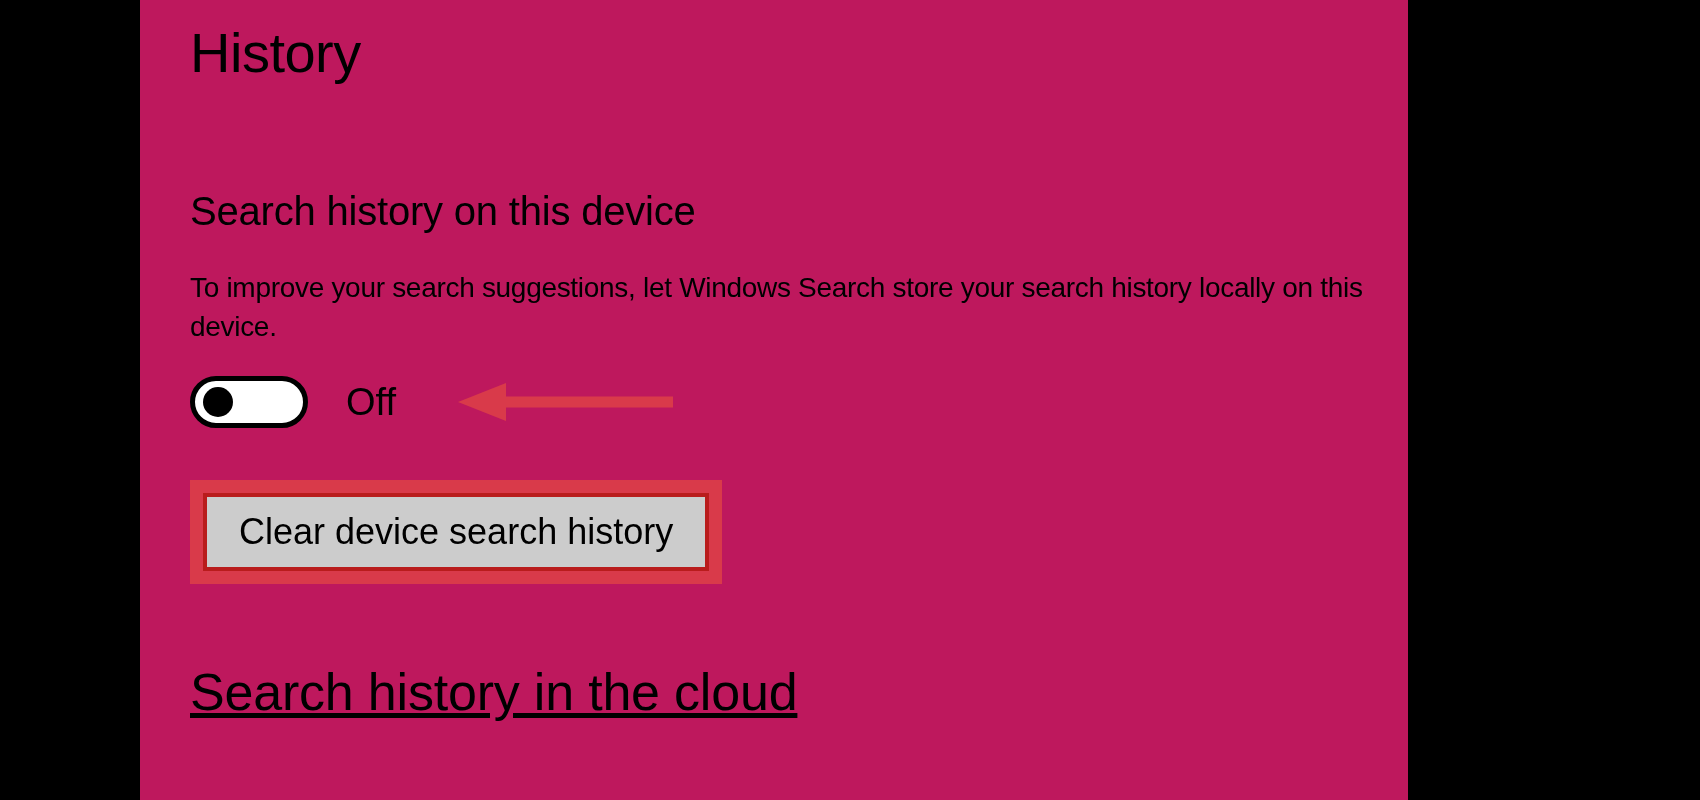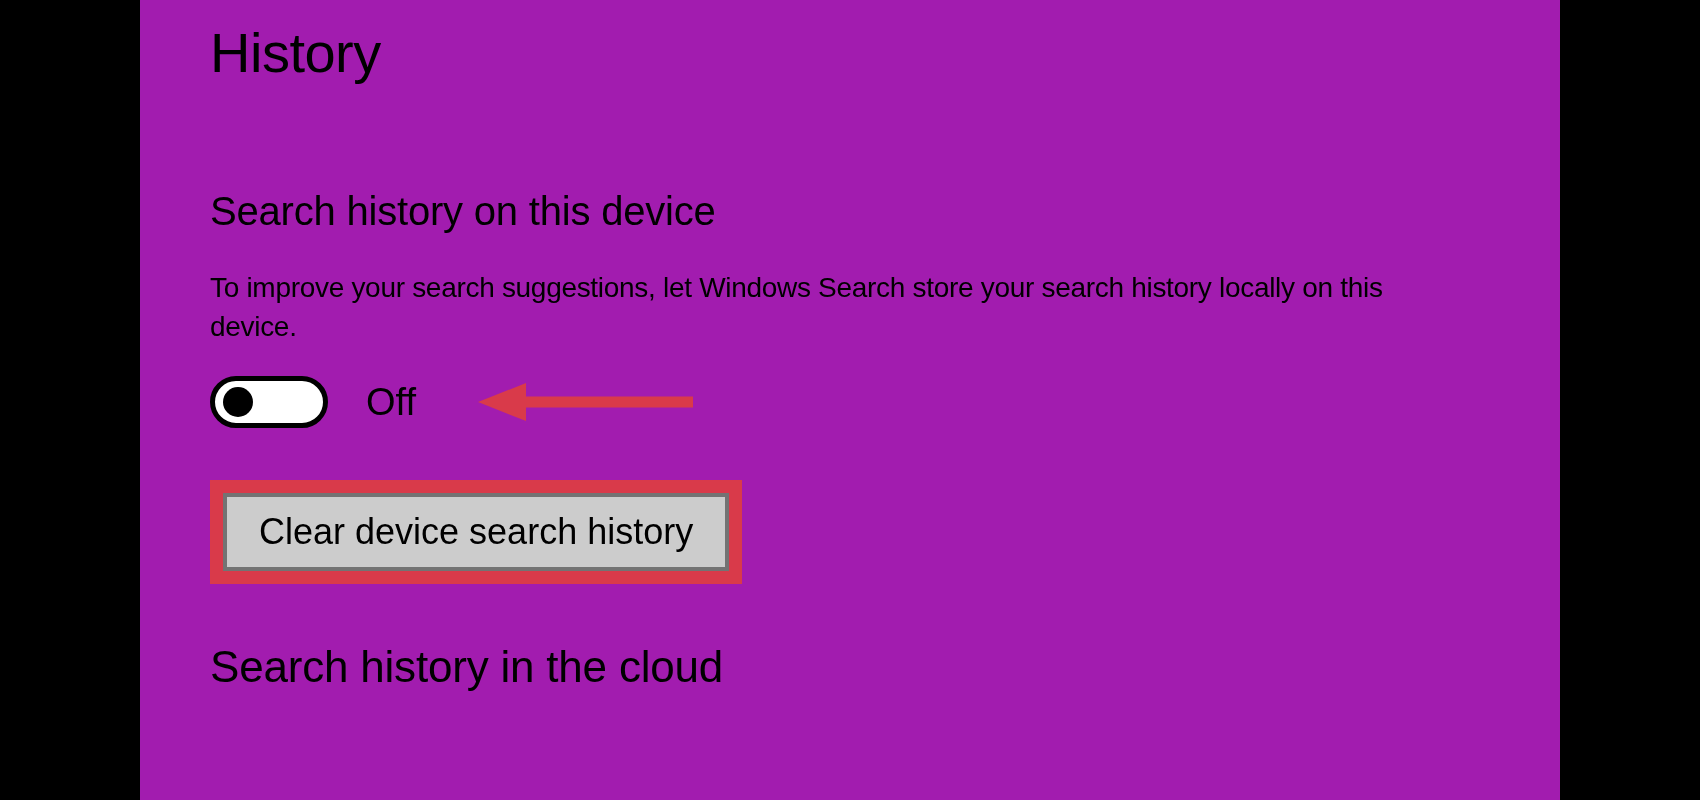--- a/index.html
+++ b/index.html
@@ -11,24 +11,24 @@
       width: 1700px;
       height: 800px;
       background: #000;
       font-family: "Segoe UI", Arial, sans-serif;
       overflow: hidden;
     }
     .panel {
       position: absolute;
       left: 140px;
       top: 0;
-      width: 1420px;
+      width: 1268px;
       height: 800px;
-      background: #a21caf;
-      padding-left: 70px;
+      background: #be185d;
+      padding-left: 50px;
       padding-top: 10px;
     }
     .section-title {
       font-size: 56px;
       font-weight: 400;
       color: #000;
       margin-top: 10px;
       letter-spacing: -0.5px;
     }
     .sub-heading {
@@ -83,32 +83,33 @@
     .button-highlight {
       margin-top: 52px;
       display: inline-block;
       border: 13px solid #d93a4a;
       padding: 0;
     }
     .clear-button {
       display: inline-block;
       padding: 14px 32px;
       background: #ccc;
-      border: 4px solid #737373;
+      border: 4px solid #b91c1c;
       font-size: 36px;
       color: #000;
       cursor: pointer;
       font-family: inherit;
     }
     .sub-heading-2 {
-      font-size: 44px;
+      font-size: 52px;
       font-weight: 400;
       color: #000;
-      margin-top: 58px;
+      margin-top: 78px;
       letter-spacing: -0.2px;
+      text-decoration: underline;
     }
   </style>
 </head>
 <body>
 
 <div class="panel">
 
   <h1 class="section-title">History</h1>
 
   <h2 class="sub-heading">Search history on this device</h2>

